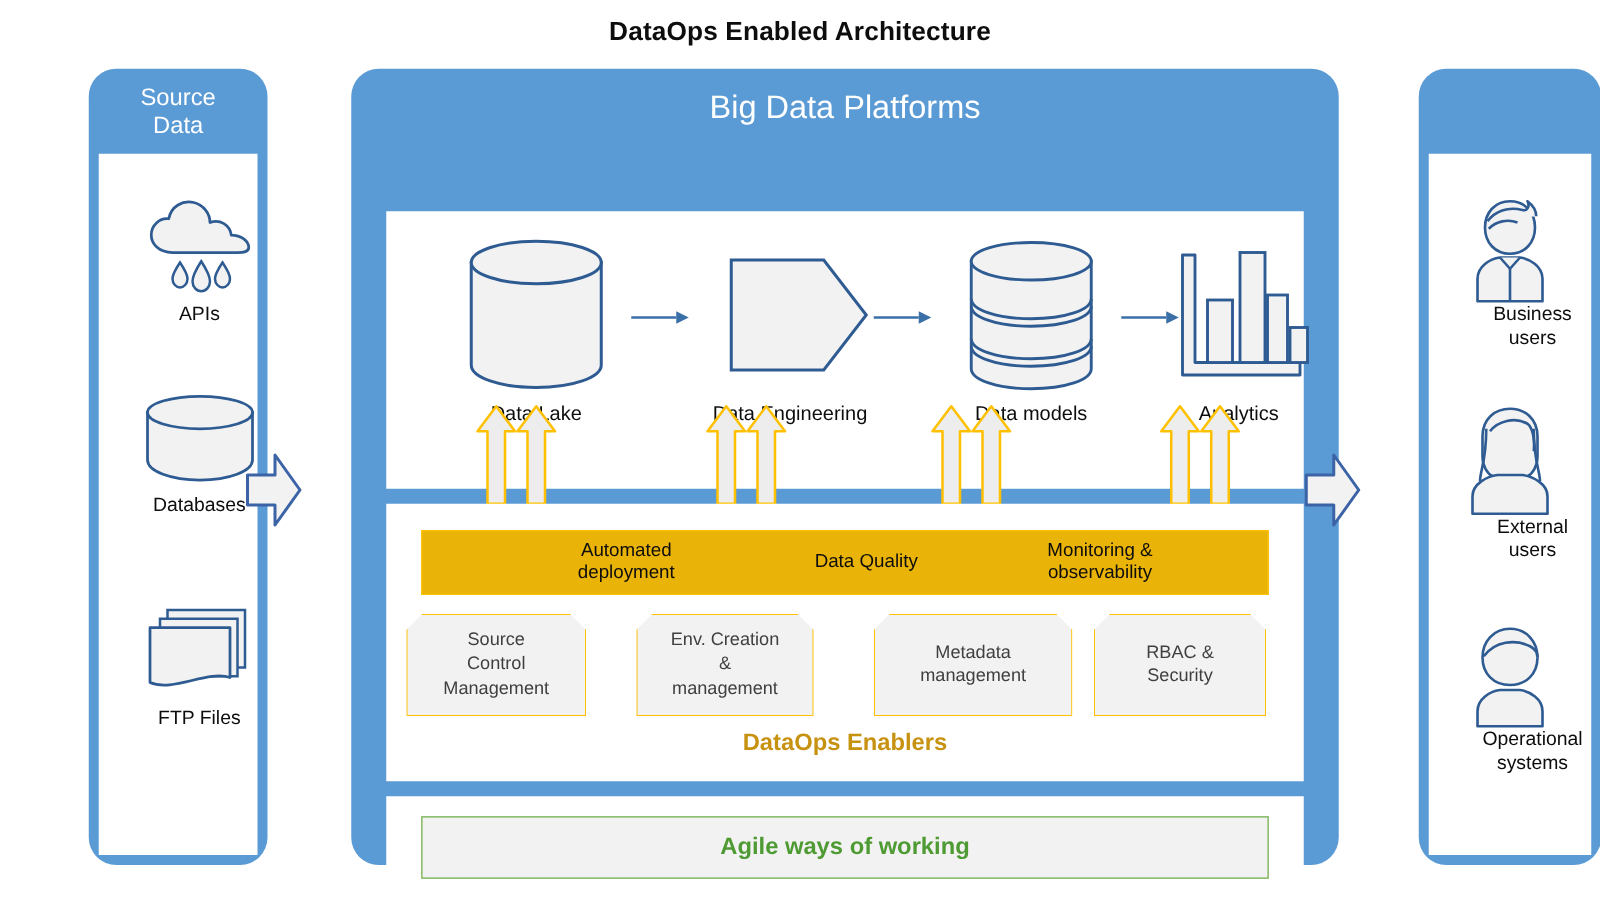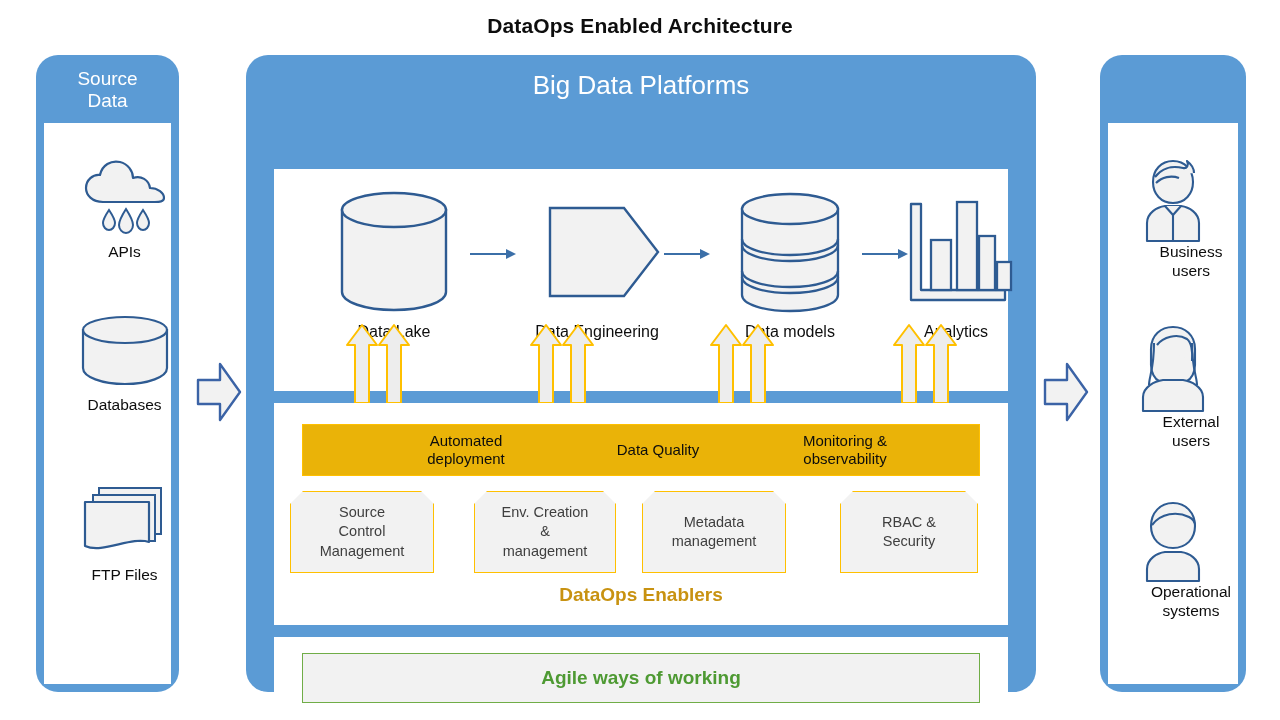--- a/index.html
+++ b/index.html
@@ -6,21 +6,21 @@
   html,body { width:1280px; height:720px; background:#ffffff; font-family:"Liberation Sans", sans-serif; }
   #stage { position:relative; width:1280px; height:720px; overflow:hidden; background:#fff; }
 
   
   #page-title{
     position:absolute; left:0; top:14px; width:1280px; text-align:center;
     font-size:21px; font-weight:bold; color:#0d0d0d; letter-spacing:.1px;
   }
 
   
-  .panel{ position:absolute; background:#5B9BD5; border-radius:22px; }
+  .panel{ position:absolute; background:#5B9BD5; border-radius:22px;margin-left:35px; }
   .panel-head{
     position:absolute; left:0; top:0; width:100%;
     color:#ffffff; text-align:center; font-weight:400;
     display:flex; align-items:center; justify-content:center;
   }
   .panel-body{ position:absolute; background:#ffffff; }
 
   
   #source-panel{ left:36px; top:55px; width:143px; height:637px; }
   #source-head{ height:66px; font-size:19px; line-height:1.18; padding-top:4px; }
@@ -285,21 +285,21 @@
       </div>
 
       <div class="enabler" style="left:200px; width:142px;">
         <div>
           <div>Env. Creation</div>
           <div>&amp;</div>
           <div>management</div>
         </div>
       </div>
 
-      <div class="enabler" style="left:368px; width:144px;">
+      <div class="enabler" style="left:390px; width:159px;">
         <div>
           <div>Metadata</div>
           <div>management</div>
         </div>
       </div>
 
       <div class="enabler" style="left:566px; width:138px;align-items:center;">
         <div>
           <div>RBAC &amp;</div>
           <div>Security</div>

